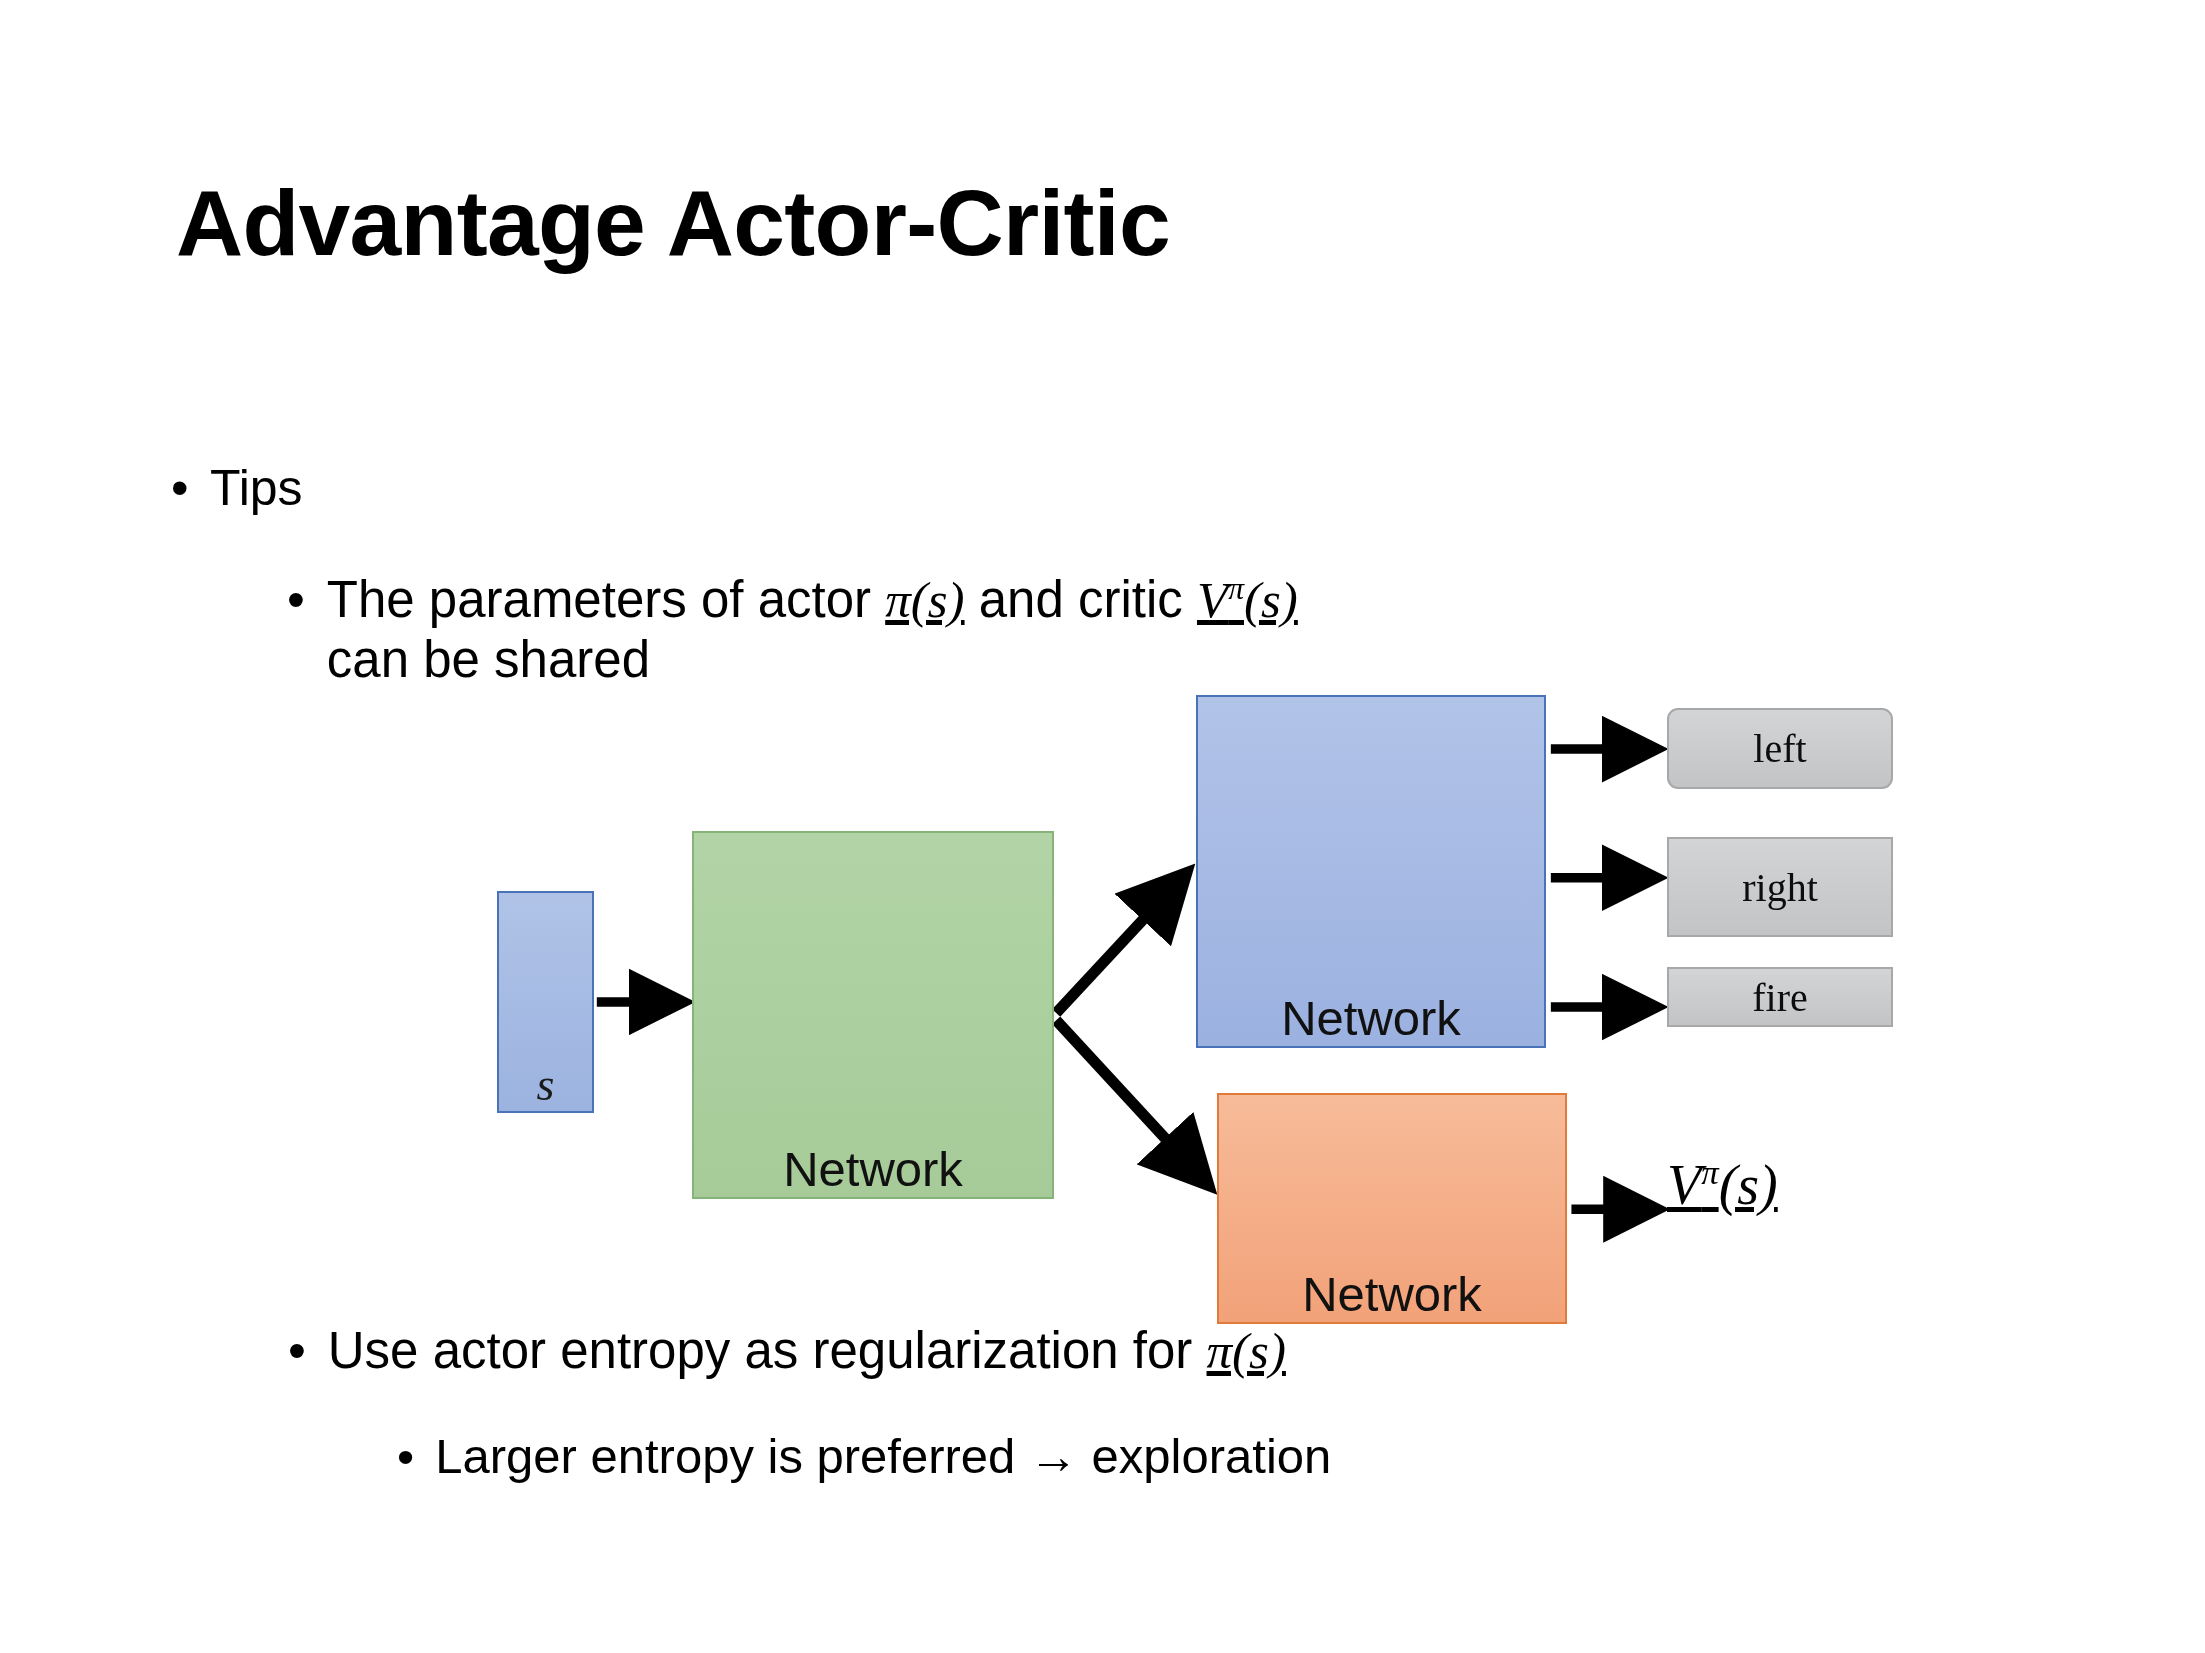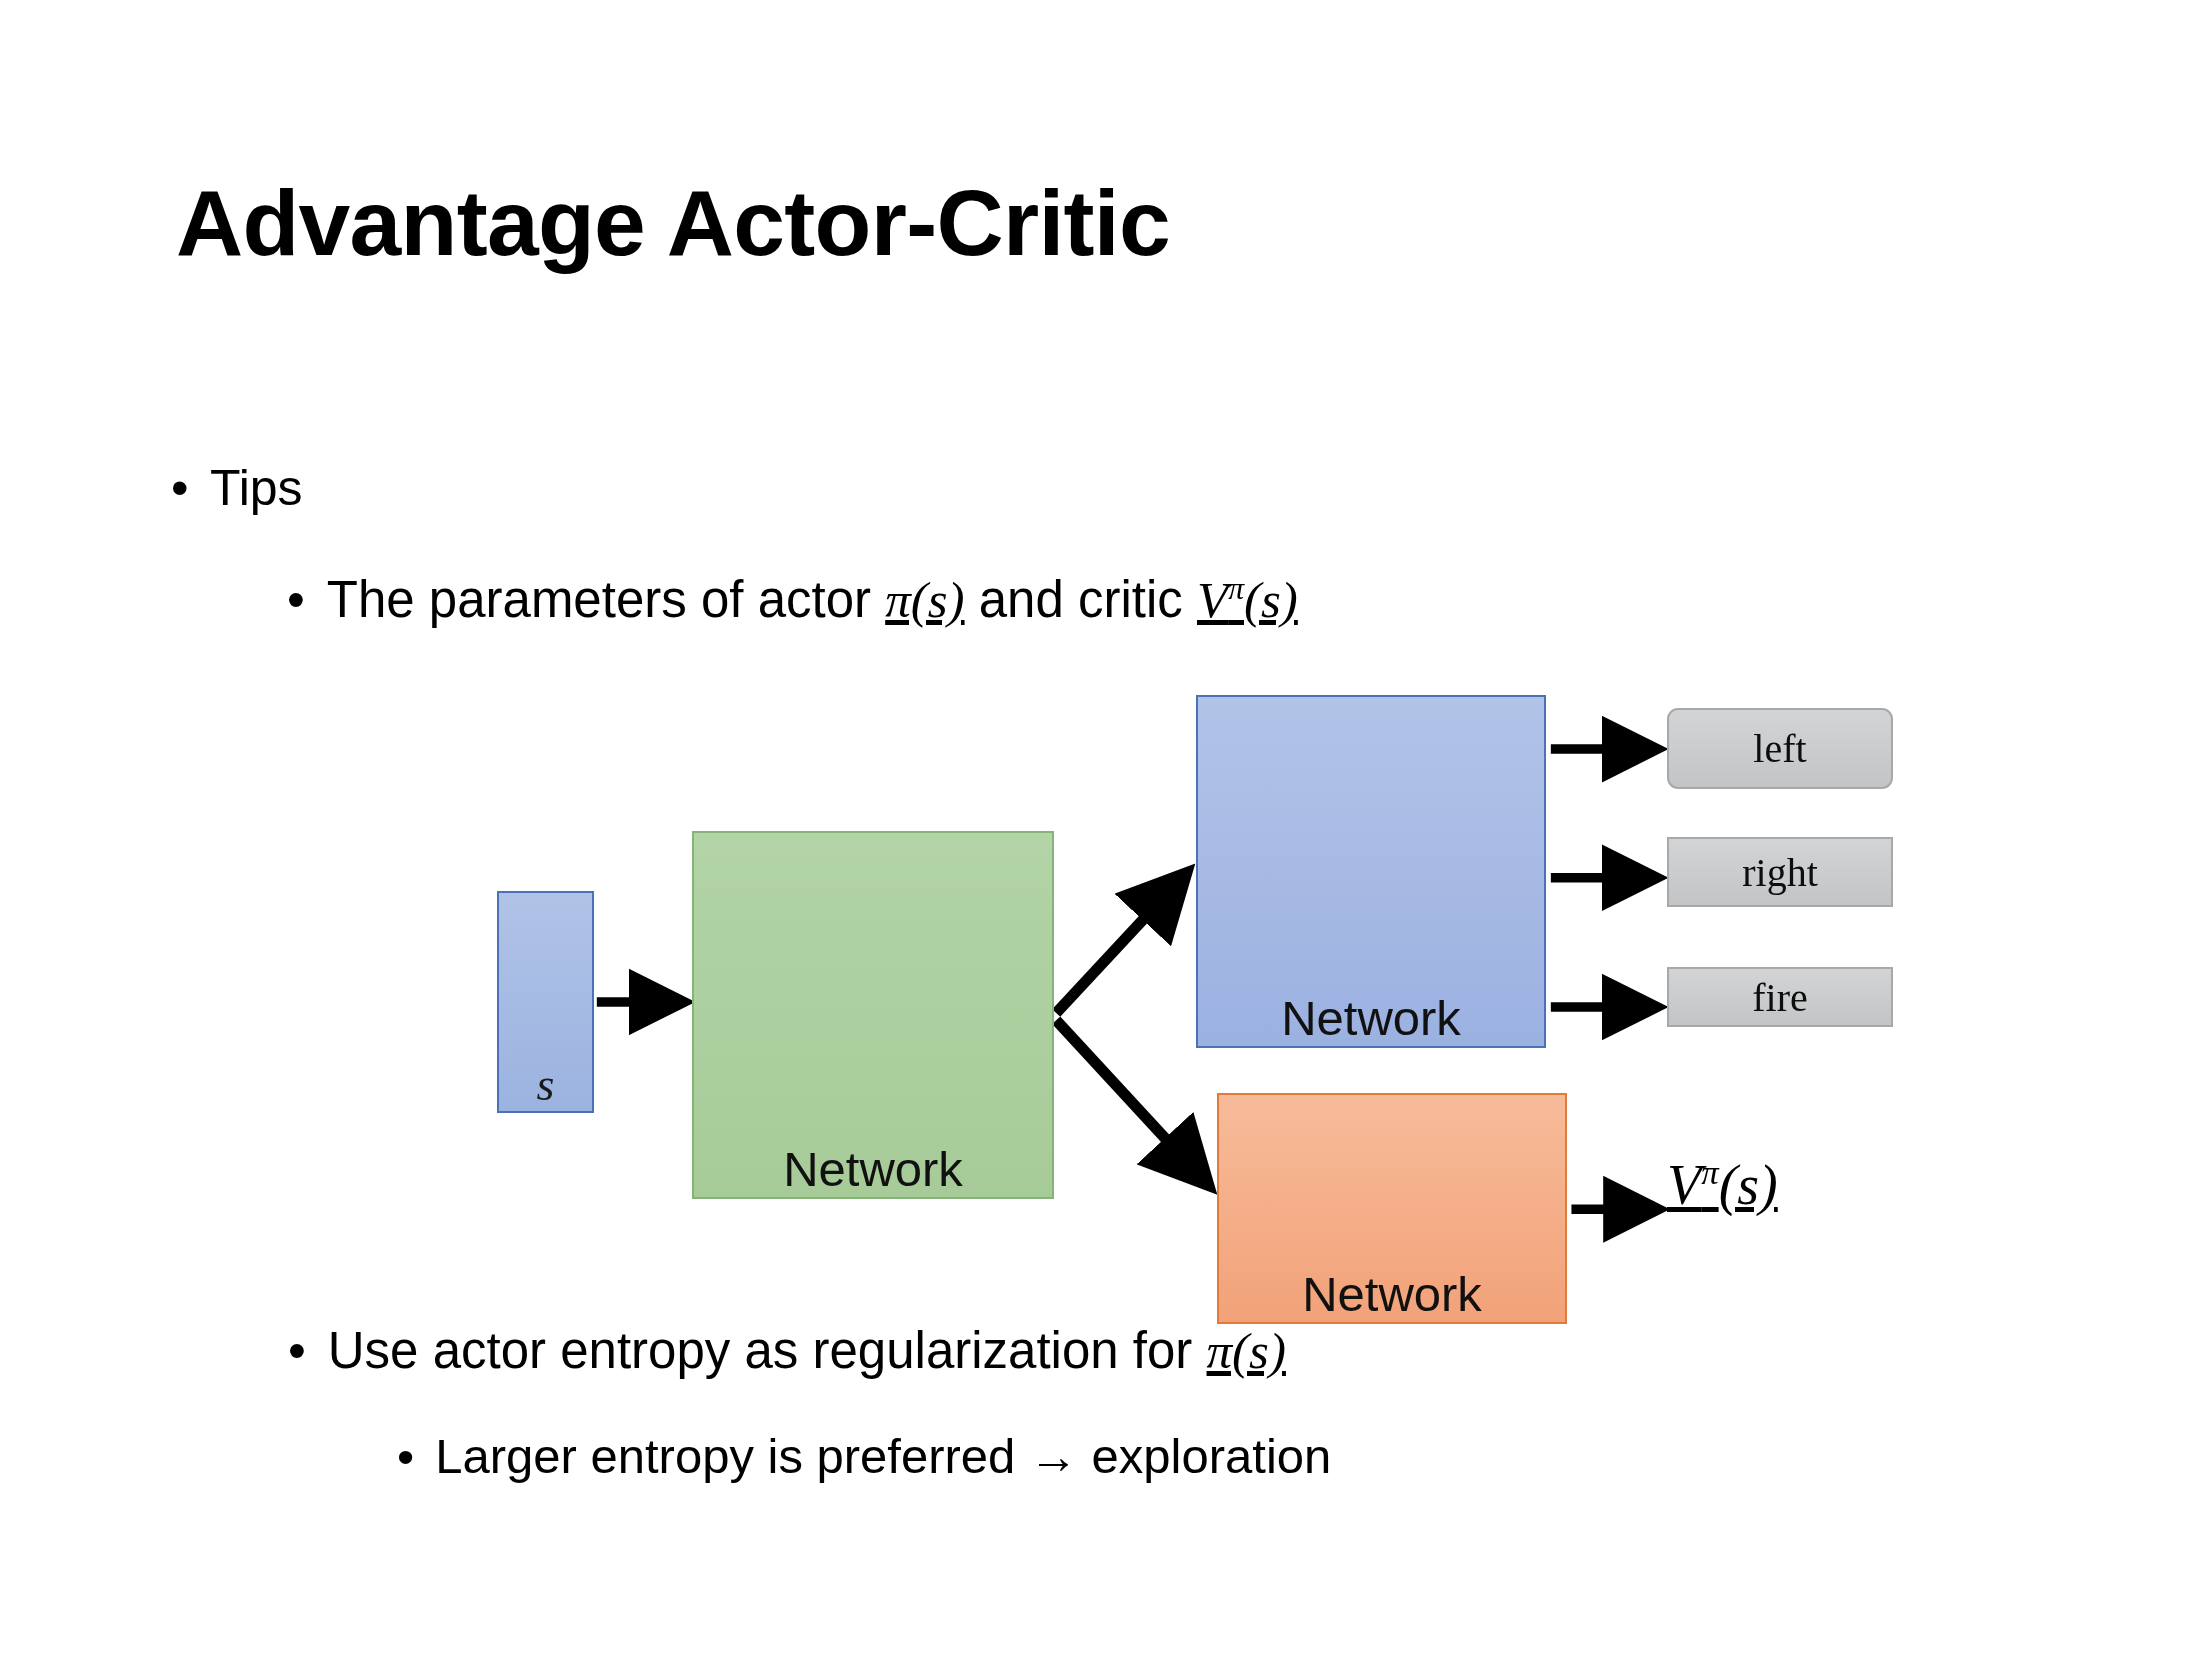--- a/index.html
+++ b/index.html
@@ -146,21 +146,21 @@
     align-items: center;
     justify-content: center;
     background: linear-gradient(180deg, #d2d4d5 0%, #c2c4c5 100%);
     border: 2.2px solid #a6a8aa;
     font-family: "Liberation Serif", serif;
     font-size: 40px;
     color: #0d0d0d;
     pointer-events: auto;
   }
   #box-left  { left: 1667px; top: 708px;  width: 226px; height: 81px; border-radius: 11px; }
-  #box-right { left: 1667px; top: 837px; width: 226px; height: 70px; }
+  #box-right { left: 1667px; top: 837px; width: 226px; height: 100px; }
   #box-fire  { left: 1667px; top: 967px; width: 226px; height: 60px; }
 
   
   #vpi-label {
     position: absolute;
     left: 1667px; top: 1153px;
     font-size: 56px;
     white-space: nowrap;
     pointer-events: auto;
   }
@@ -172,20 +172,21 @@
 
 <div class="bullet bullet-l1" id="tips-bullet">
   <span class="dot">•</span>
   <span class="txt">Tips</span>
 </div>
 
 <div class="bullet bullet-l2" id="params-bullet">
   <span class="dot">•</span>
   <span class="txt">
     <span>The parameters of actor </span><span class="mth">π(s)</span><span>  and critic </span><span class="mth"><span>V</span><span class="sup">π</span><span>(s)</span></span><br>
+    <span>can be shared</span>
   </span>
 </div>
 
 <div id="diagram">
 
   <svg width="2205" height="1654" style="position:absolute;left:0;top:0;" viewBox="0 0 3000 2250">
     <defs>
       <marker id="ah" markerWidth="7" markerHeight="7" refX="5.6" refY="3.5" orient="auto" markerUnits="strokeWidth">
         <path d="M0,0 L7,3.5 L0,7 z" fill="#000000"></path>
       </marker>

